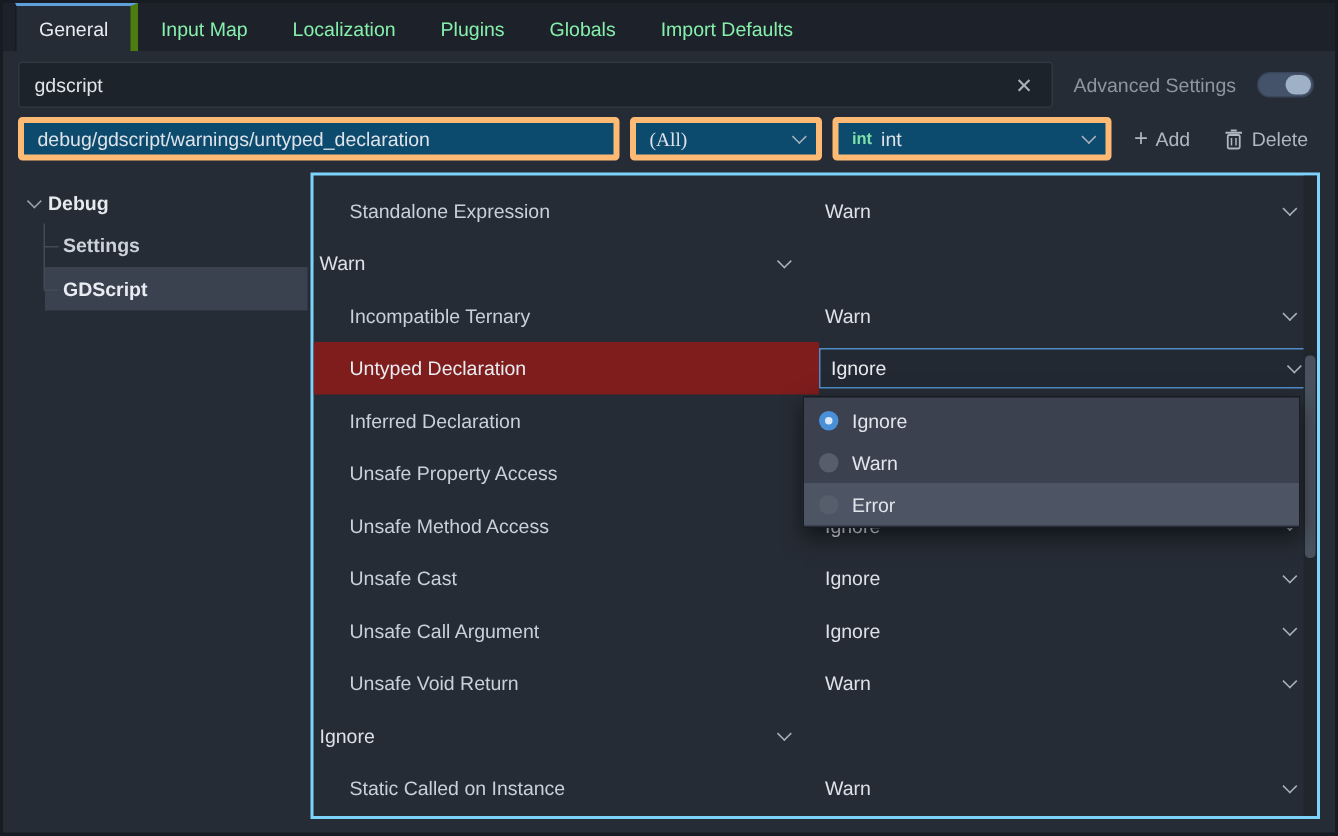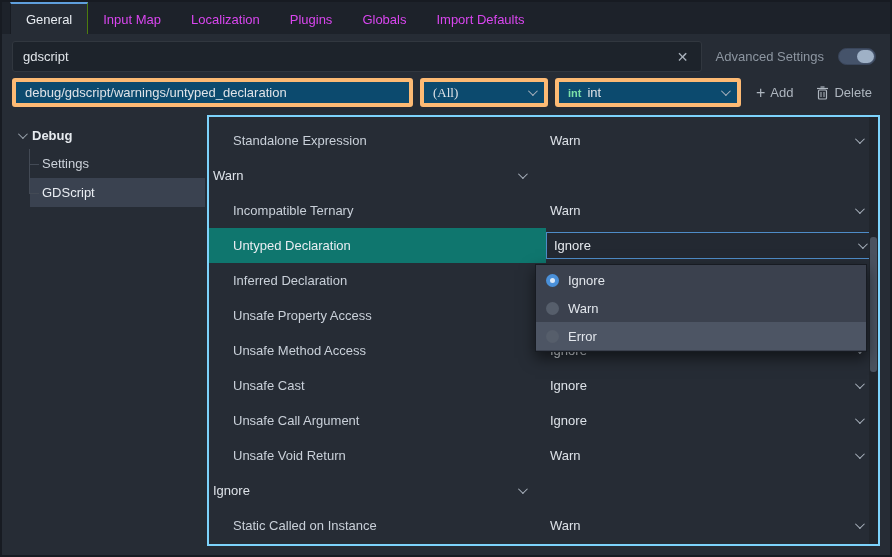--- a/index.html
+++ b/index.html
@@ -17,27 +17,27 @@
   }
 
   
   .tabbar {
     height:32px; background:#1d222a;
     display:flex; align-items:stretch;
     padding-left:8px;
   }
   .tab {
     padding:0 15px; display:flex; align-items:center;
-    color:#d946ef; cursor:default; position:relative;
+    color:#86efac; cursor:default; position:relative;
     border-top:2px solid transparent;
   }
   .tab.active {
     background:#262c35; color:#e8ecf1;
     border-top:2px solid #5f9fdc;
-    border-left:1px solid #171b22; border-right:1px solid #4d7c0f;
+    border-left:1px solid #171b22; border-right:5px solid #4d7c0f;
   }
 
   
   .search-row {
     display:flex; align-items:center;
     padding:7px 10px 4px 10px; gap:8px;
   }
   .search-box {
     flex:1; height:31px; background:#1d232b;
     border:1px solid #31373f; border-radius:3px;
@@ -95,21 +95,21 @@
   }
 
   
   .tree { width:195px; padding-top:6px; flex:none; }
   .tree-root {
     display:flex; align-items:center; gap:7px;
     height:28px; padding-left:6px;
     color:#e6eaef; font-weight:bold;text-align:right;
   }
   .tree-root .chev { border-color:#9aa3ad; }
-  .tree-children { position:relative; margin-left:17px; }
+  .tree-children { position:relative; margin-left:17px;font-weight:bold; }
   .tree-children::before {
     content:""; position:absolute; left:0; top:0; height:44px;
     border-left:1px solid #434a55;
   }
   .tree-item {
     position:relative; height:29px; display:flex; align-items:center;
     padding-left:12px; margin-left:1px; color:#ccd2da;
   }
   .tree-item::before {
     content:""; position:absolute; left:-1px; top:50%; width:10px;
@@ -129,21 +129,21 @@
     height:35px; display:flex; align-items:center;
   }
   .srow .label {
     flex:1; padding-left:24px; color:#c9d0d9;
   }
   .srow .value {
     width:332px; flex:none; display:flex; align-items:center;
     justify-content:space-between; padding:0 16px 0 4px;
     color:#dde2e8;
   }
-  .srow.selected .label-wrap { background:#0f766e; }
+  .srow.selected .label-wrap { background:#7f1d1d; }
   .label-wrap { align-self:stretch; flex:1; display:flex; align-items:center; }
   .srow.selected .label { color:#e9edf2; }
 
   .open-dd {
     width:332px; flex:none; height:27px;
     border:1px solid #4e8cc8; background:#232932;
     display:flex; align-items:center; justify-content:space-between;
     padding:0 12px 0 7px; margin-right:0; color:#e6eaef;
   }
 

